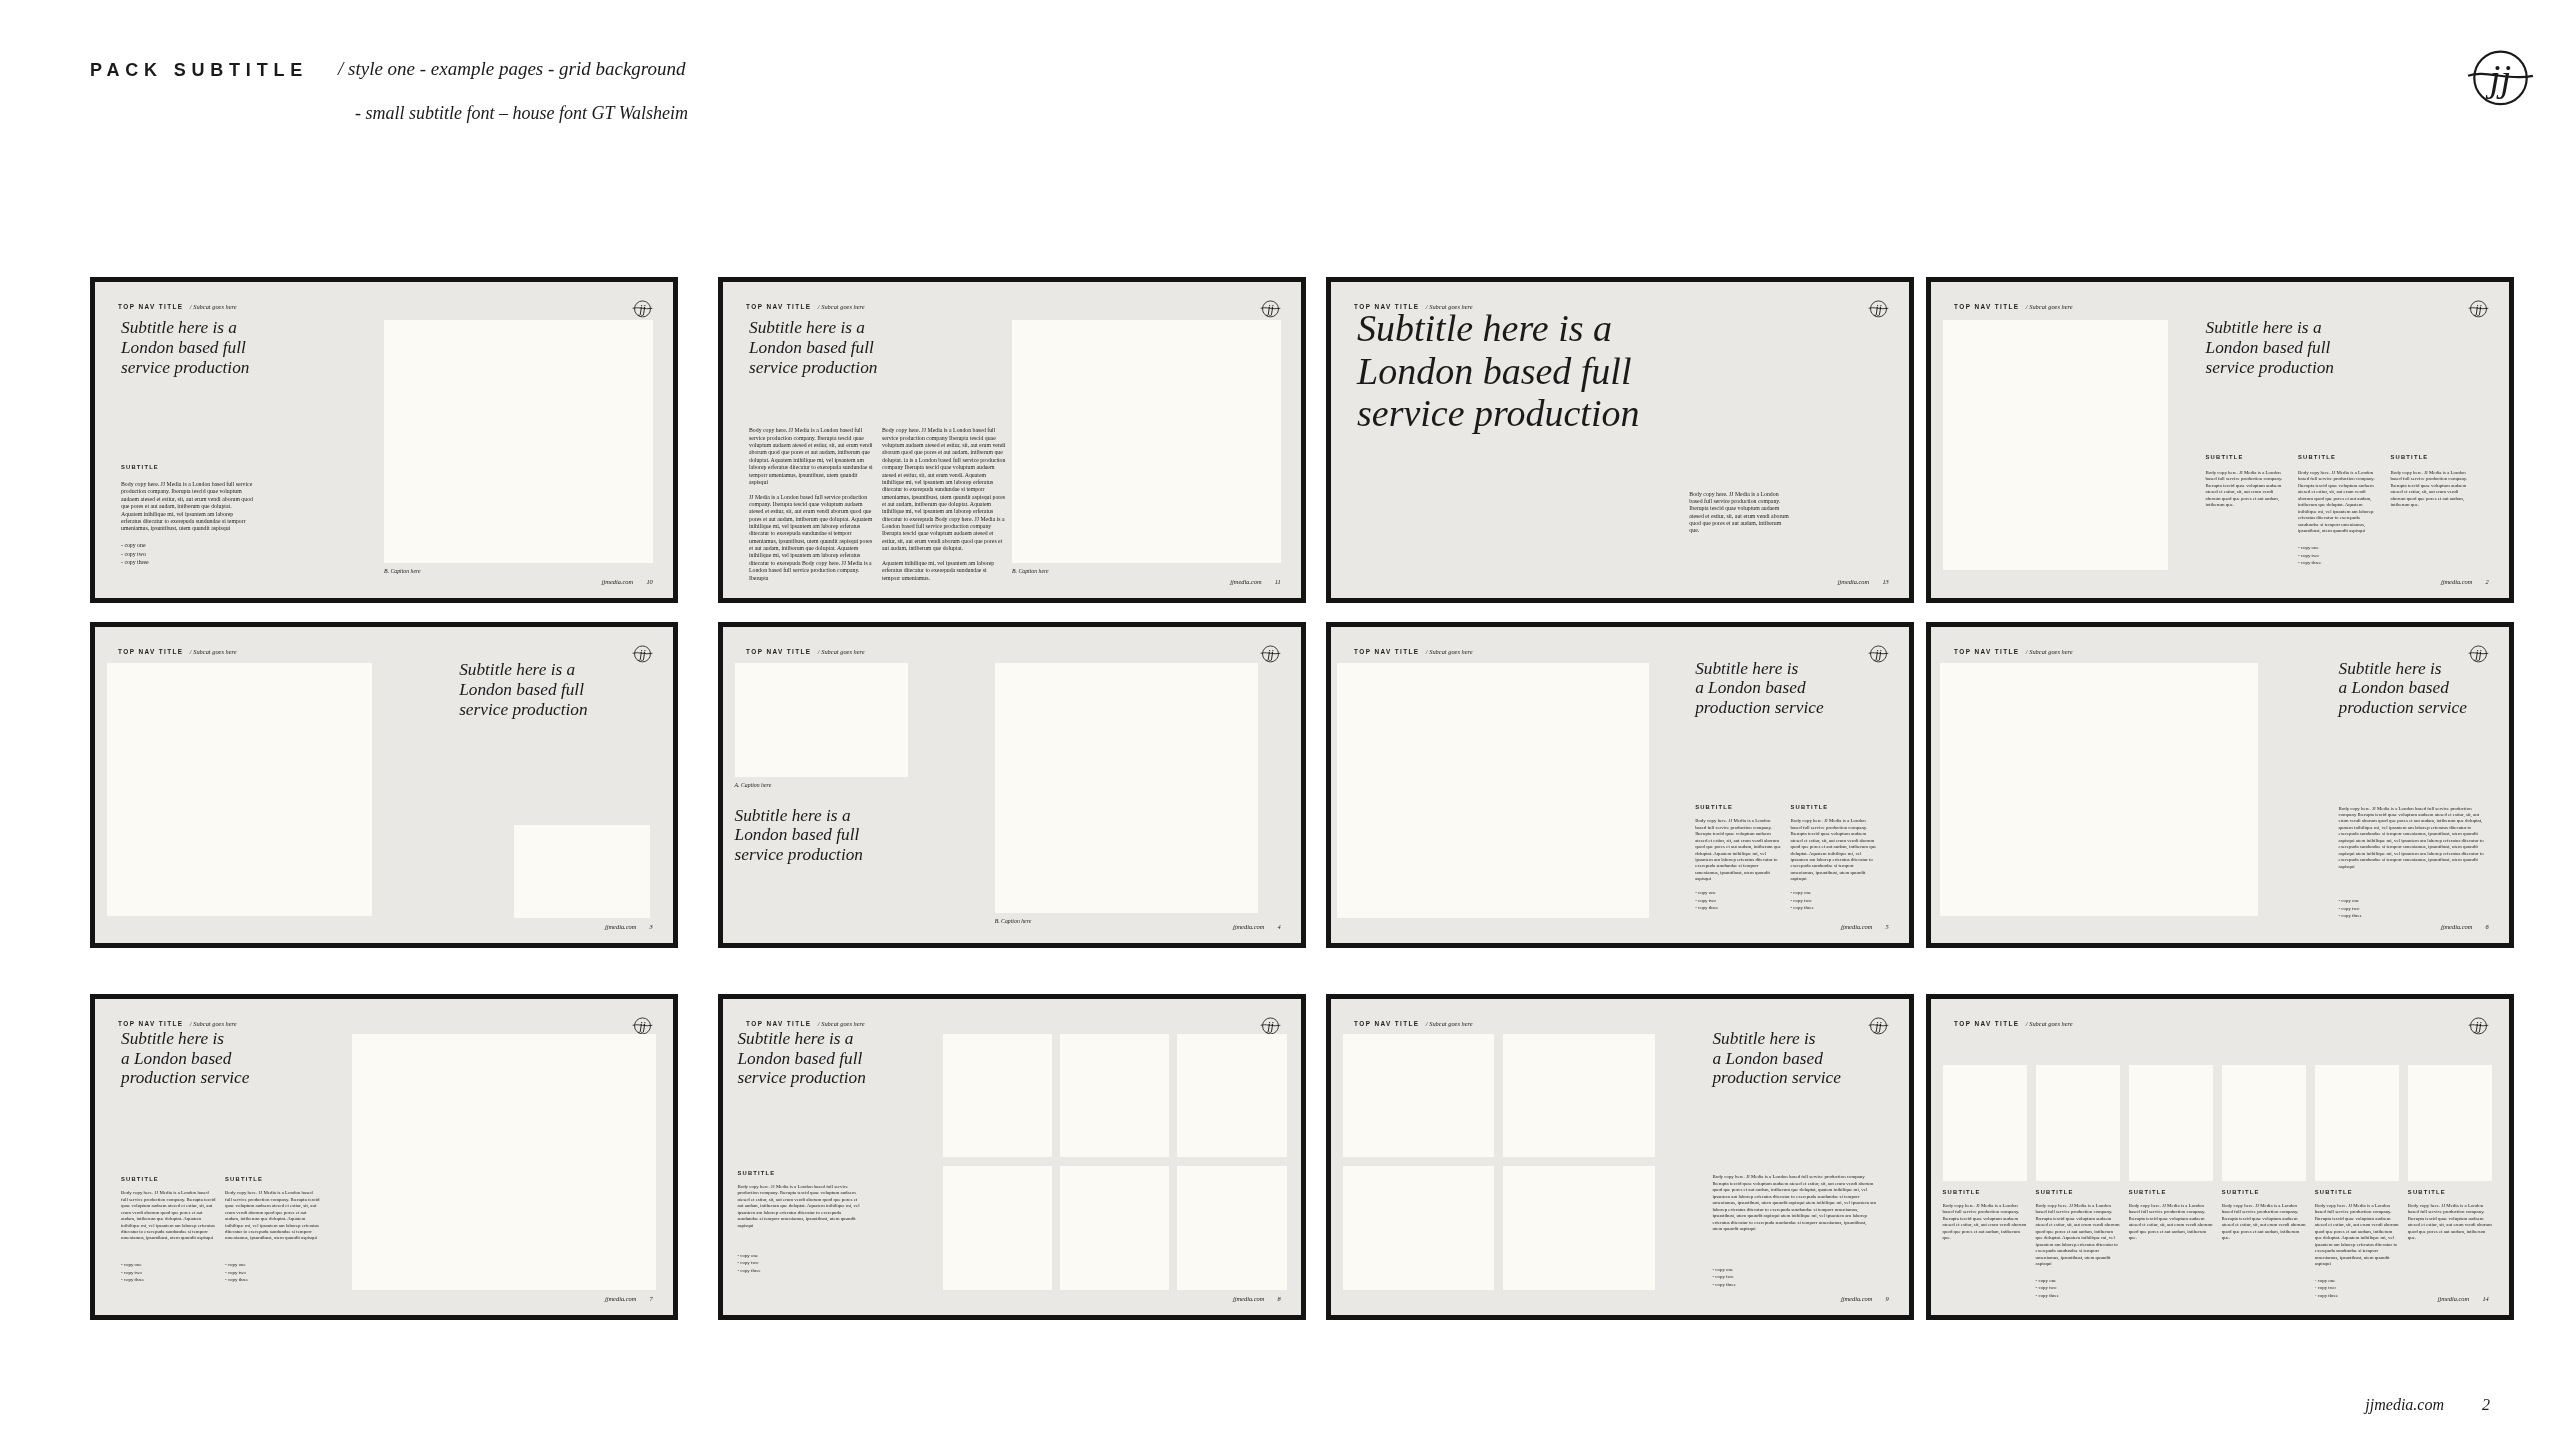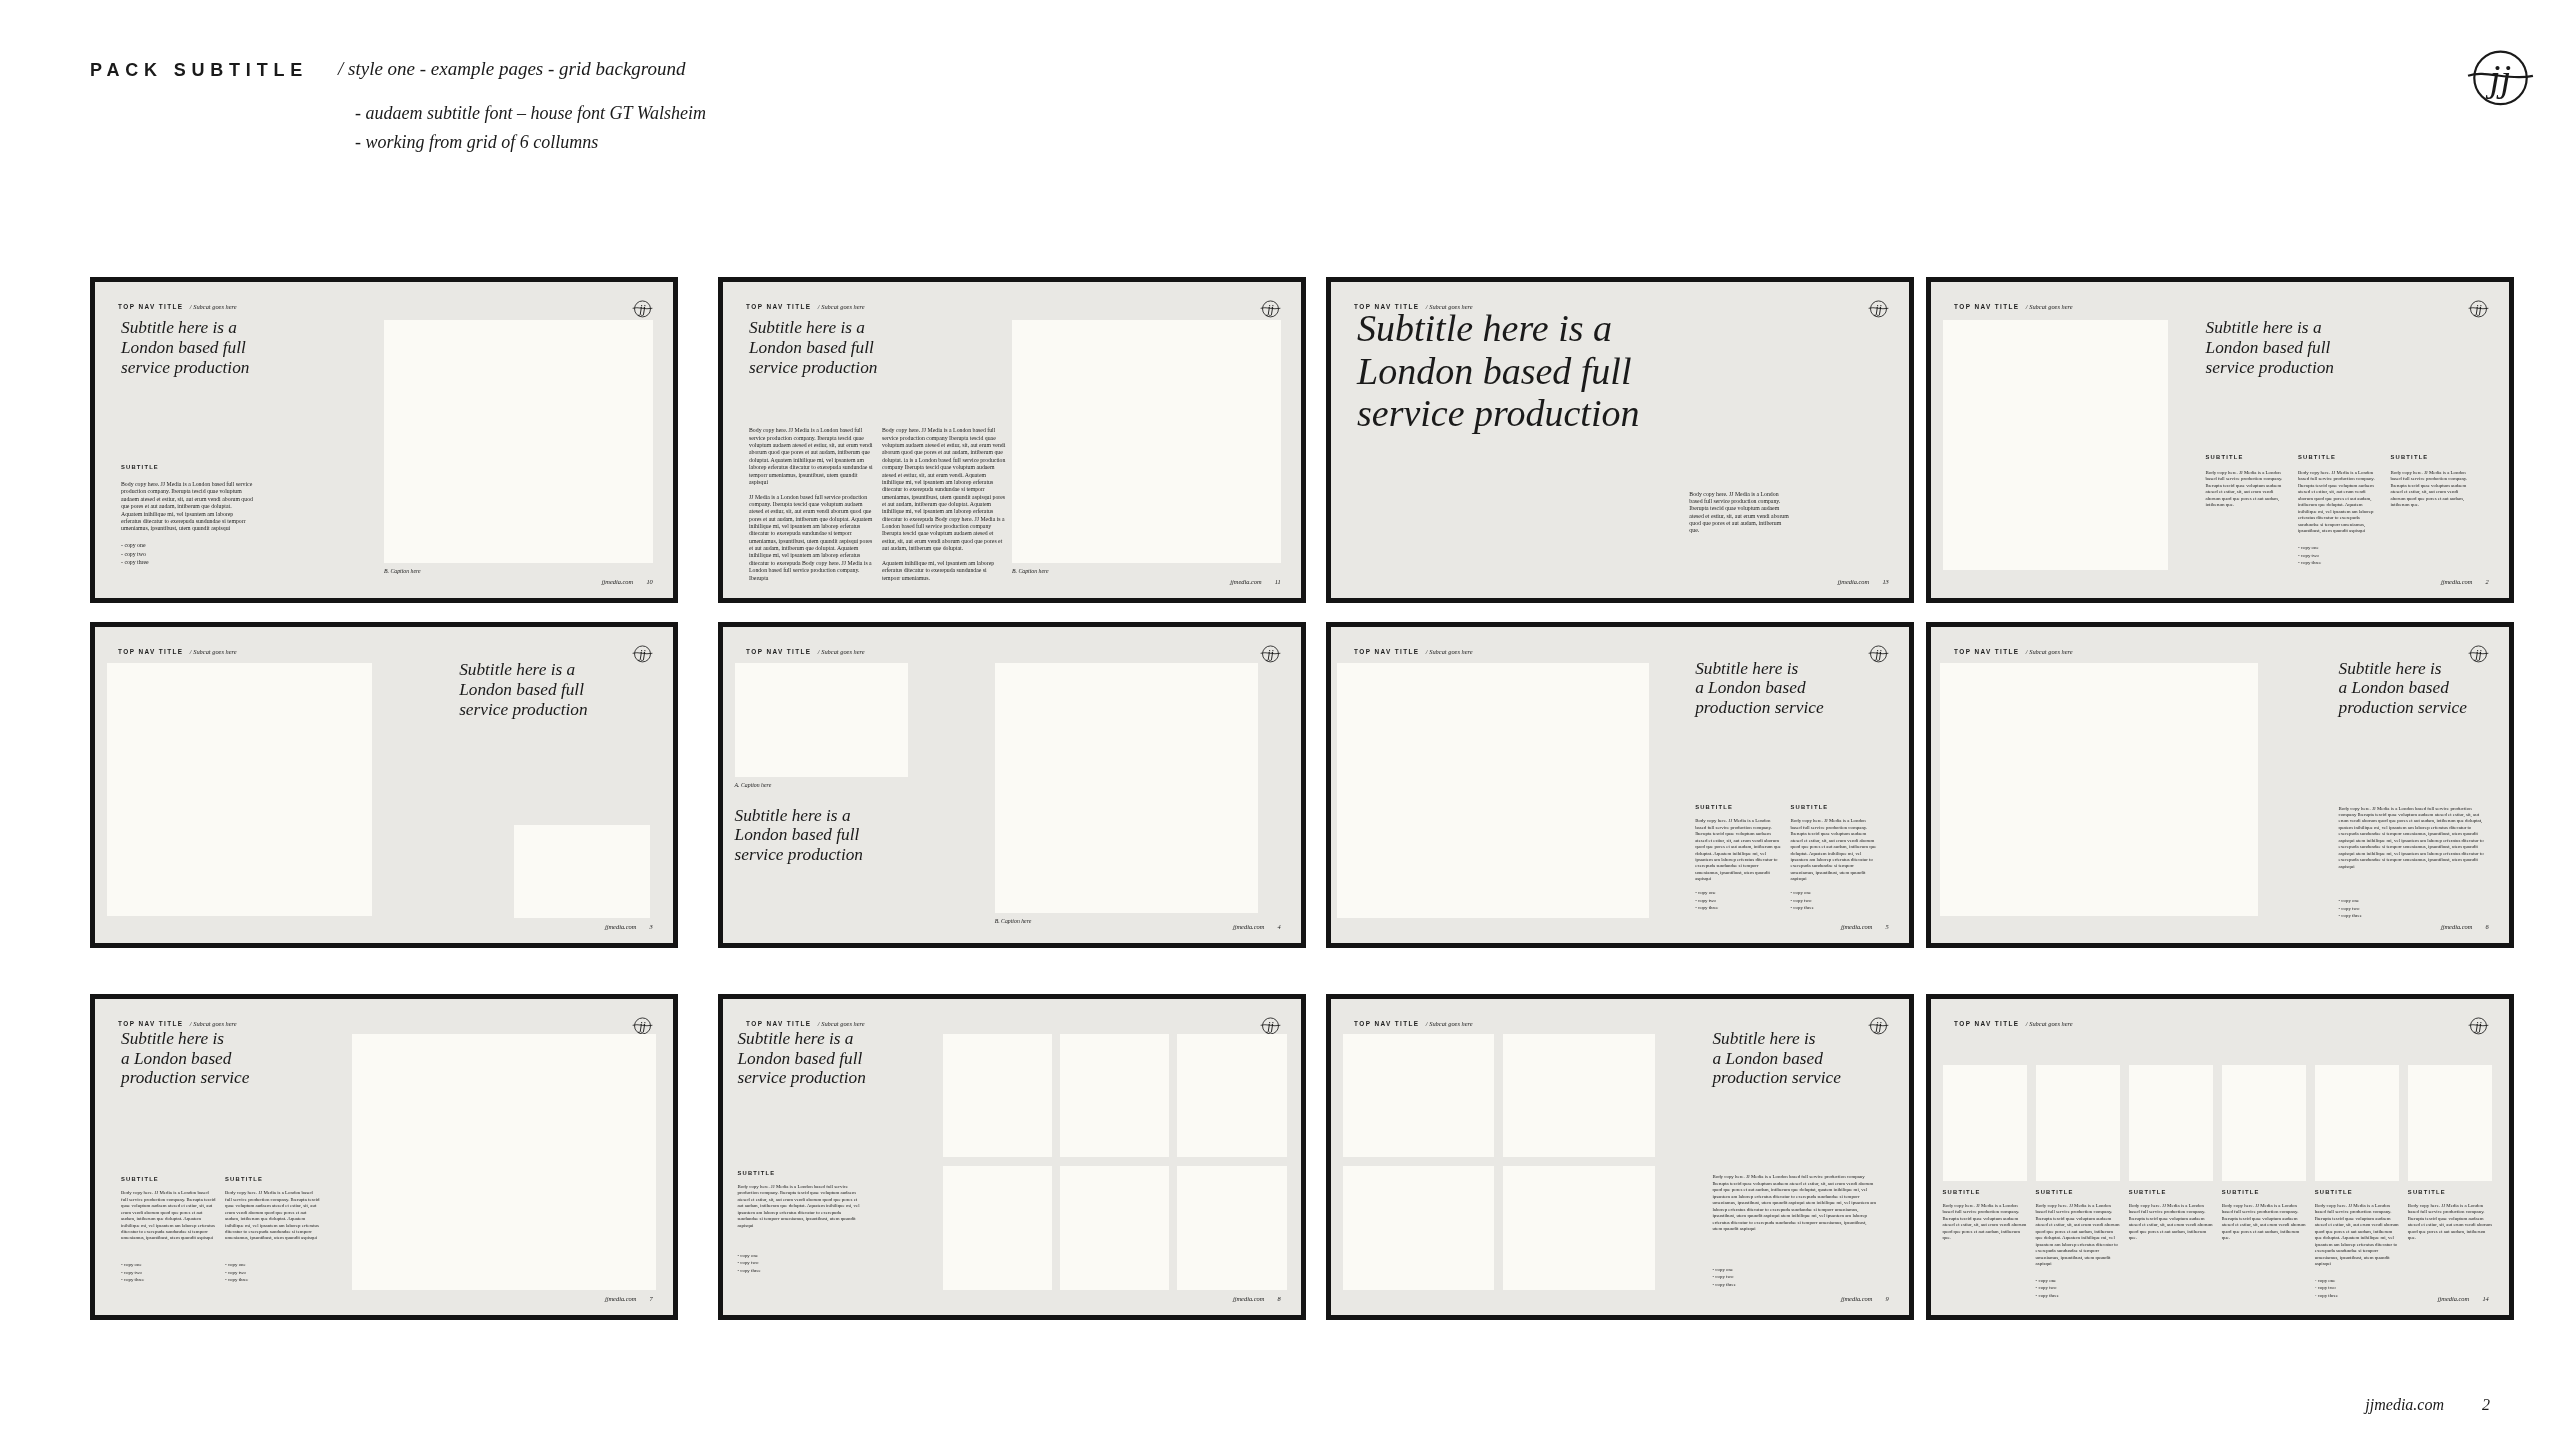--- a/index.html
+++ b/index.html
@@ -43,22 +43,21 @@
   .logo-svg{width:100%;height:100%;display:block;}
 </style>
 </head>
 <body>
 
 <div class="slide">
 
   <div class="hdr-title">PACK SUBTITLE</div>
   <div class="hdr-sub">/ style one - example pages - grid background</div>
   <div class="hdr-notes">
-    <div>- audaem subtitle font – house font GT Walsheim</div>
-    <div>- working from grid of 6 collumns</div>
+    <div>- small subtitle font – house font GT Walsheim</div>
   </div>
   <div class="main-logo">
     <svg class="logo-svg" viewBox="0 0 100 100">
       <circle cx="50" cy="52" r="38" fill="none" stroke="#1a1a1a" stroke-width="3.2"></circle>
       <path d="M3 49 C 28 40, 62 57, 97 49" fill="none" stroke="#1a1a1a" stroke-width="3.2"></path>
       <text x="50" y="71" text-anchor="middle" font-size="56" font-style="italic" font-family="Liberation Serif, serif" fill="#1a1a1a">jj</text>
     </svg>
   </div>
 
   <div class="card c-r1 c-c1">

